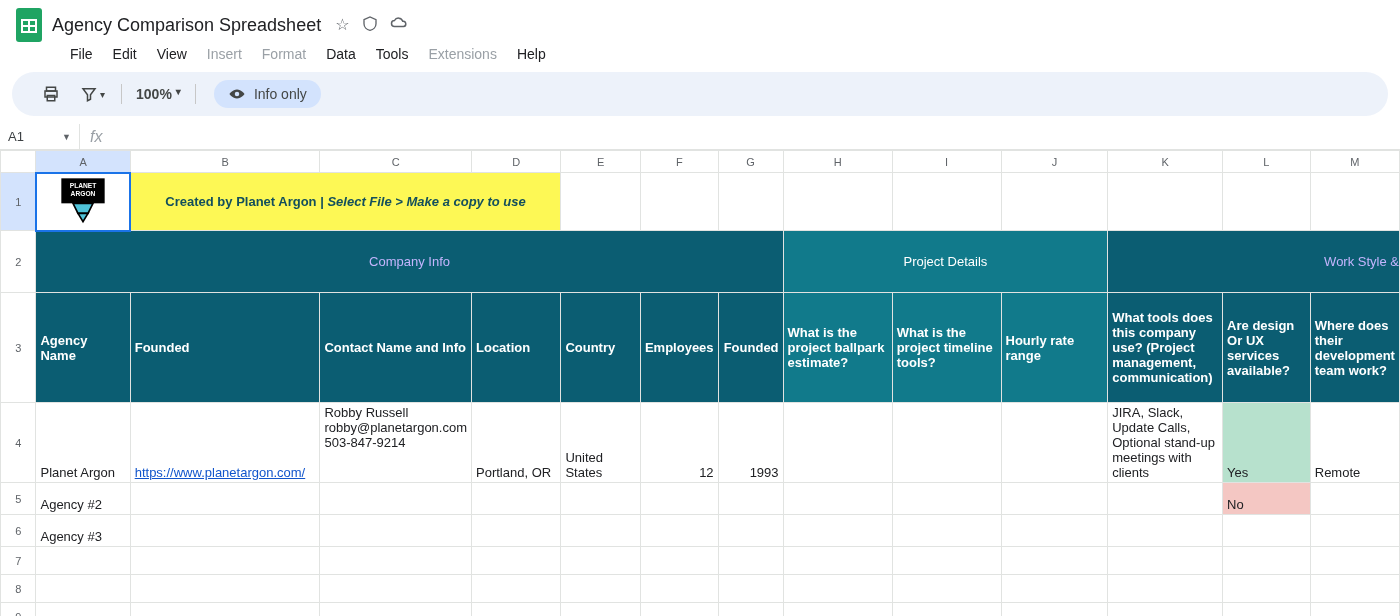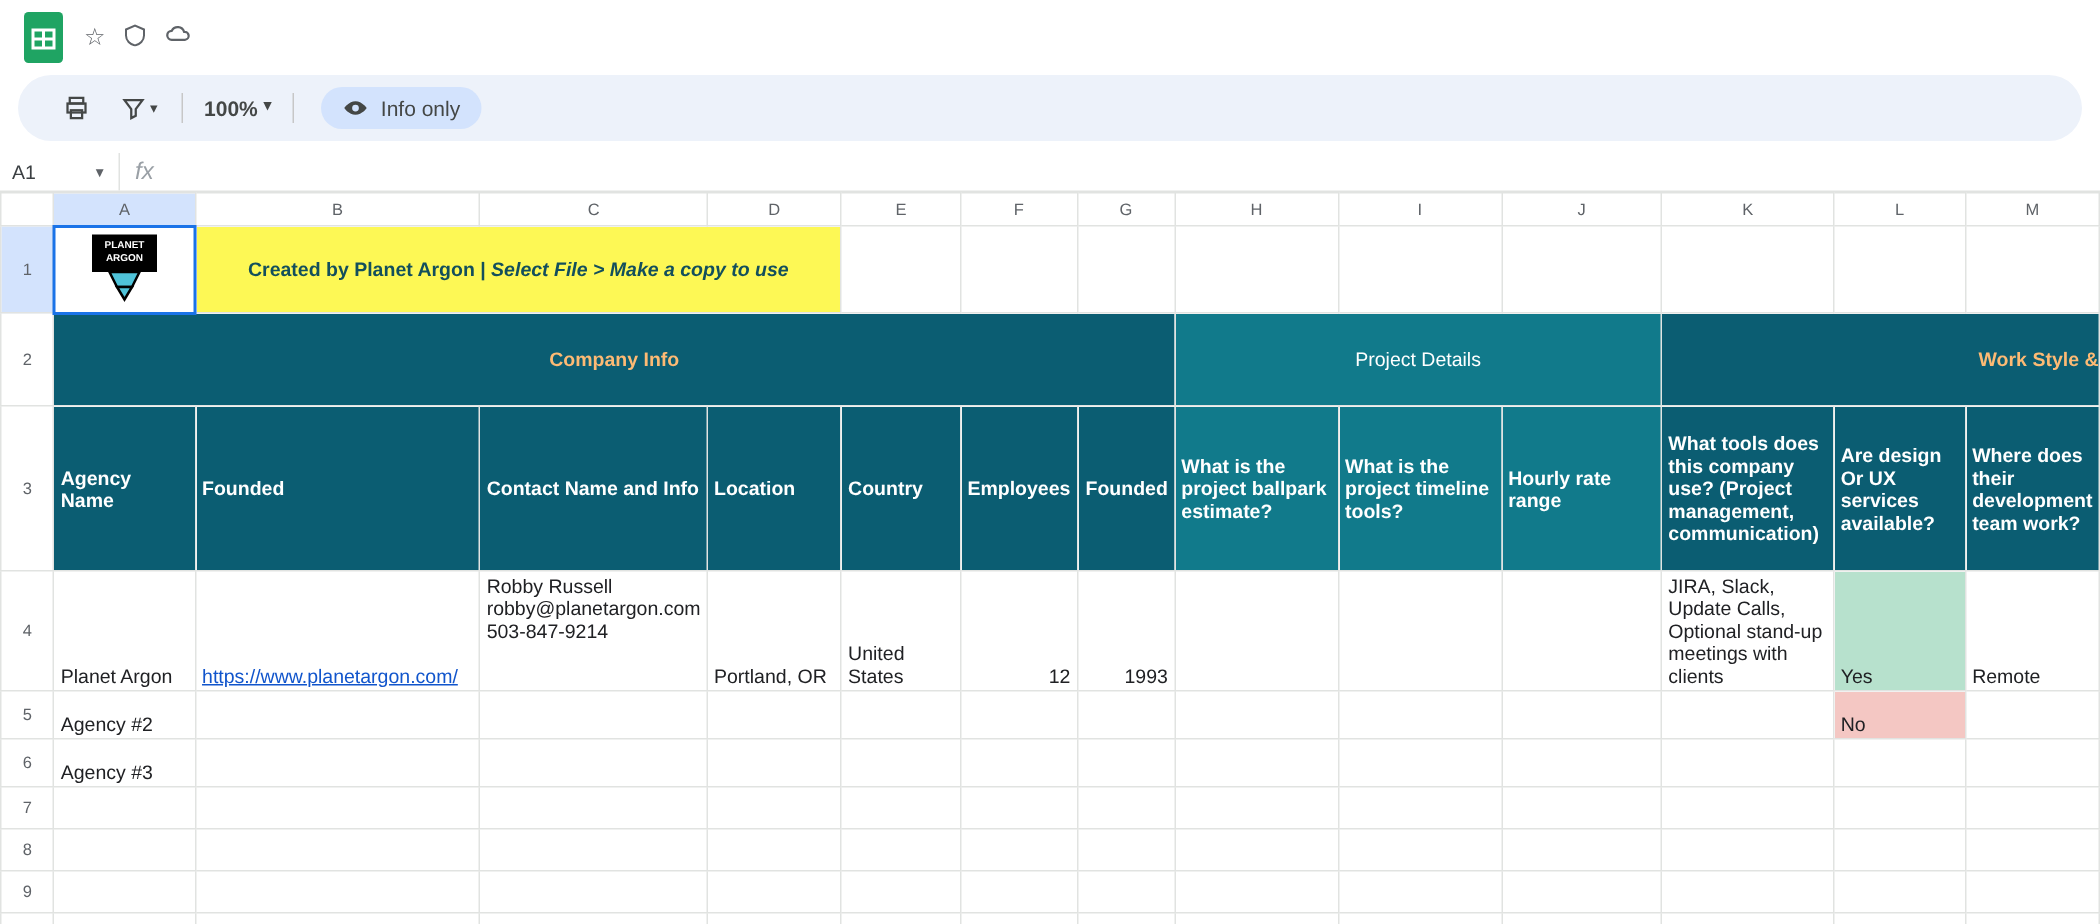--- a/index.html
+++ b/index.html
@@ -45,21 +45,21 @@
   .row3 td { height: 110px; }
   .row4 td { height: 68px; }
   .row5 td { height: 32px; }
   .row6 td { height: 32px; }
   .row-blank td { height: 28px; }
   
   
   .logo-cell { background:#fff; text-align:center; vertical-align:middle !important;}
   .banner { background:#fdf855 !important; color:#134f5c; font-weight:bold; font-style:normal; text-align:center; vertical-align:middle !important; font-size:14px;}
   .banner .ital { font-style: italic; }
-  .sec-darkteal { background:#0b5d72 !important; color:#fdba74; font-family: Georgia, "Times New Roman", serif; font-size:22px; text-align:center; vertical-align:middle !important; font-weight:700;}
+  .sec-darkteal { background:#0b5d72 !important; color:#c4b5fd; font-family: Georgia, "Times New Roman", serif; font-size:22px; text-align:center; vertical-align:middle !important; font-weight:400;}
   .sec-teal { background:#117a8b !important; color:#fff; font-family: Georgia, "Times New Roman", serif; font-size:22px; text-align:center; vertical-align:middle !important; font-weight:400;}
   .hdr-darkteal { background:#0b5d72 !important; color:#fff; font-weight:bold; font-size:13px; vertical-align:middle !important;}
   .hdr-teal { background:#117a8b !important; color:#fff; font-weight:bold; font-size:13px; vertical-align:middle !important;}
   .link { color:#1155cc; text-decoration:underline; }
   .num { text-align:right; }
   .green { background:#b7e1cd !important; }
   .red { background:#f4c7c3 !important; }
   
   
   .sel-col { background:#d3e3fd !important; }
@@ -75,29 +75,41 @@
 <div class="header">
   <div class="title-row">
     <div class="sheets-logo">
       <svg viewBox="0 0 26 34">
           <rect x="0" y="0" width="26" height="34" rx="3" fill="#1fa463"></rect>
           <rect x="6" y="12" width="14" height="12" fill="none" stroke="#fff" stroke-width="2"></rect>
           <line x1="6" y1="18" x2="20" y2="18" stroke="#fff" stroke-width="2"></line>
           <line x1="13" y1="12" x2="13" y2="24" stroke="#fff" stroke-width="2"></line>
         </svg>
     </div>
+    <div class="doc-title">Agency Comparison Spreadsheet</div>
     <div class="title-icons">
       <span>☆</span>
       <span><svg width="16" height="16" viewBox="0 0 24 24" fill="none" stroke="#5f6368" stroke-width="2">
             <path d="M3 7l9-4 9 4v6c0 5-4 9-9 10-5-1-9-5-9-10V7z"></path>
           </svg></span>
       <span><svg width="18" height="14" viewBox="0 0 24 16" fill="none" stroke="#5f6368" stroke-width="2">
             <path d="M6 14a4 4 0 010-8 6 6 0 0111 1 3.5 3.5 0 011 7H6z"></path>
           </svg></span>
     </div>
+  </div>
+  <div class="menu-bar">
+    <div class="menu-item">File</div>
+    <div class="menu-item">Edit</div>
+    <div class="menu-item">View</div>
+    <div class="menu-item dis">Insert</div>
+    <div class="menu-item dis">Format</div>
+    <div class="menu-item">Data</div>
+    <div class="menu-item">Tools</div>
+    <div class="menu-item dis">Extensions</div>
+    <div class="menu-item">Help</div>
   </div>
 </div>
 
 <div class="toolbar">
   <div class="tb-btn">
       <svg width="18" height="18" viewBox="0 0 24 24" fill="none" stroke="#444746" stroke-width="2">
         <rect x="6" y="3" width="12" height="5"></rect>
         <rect x="4" y="8" width="16" height="8"></rect>
         <rect x="7" y="14" width="10" height="7"></rect>
       </svg>

